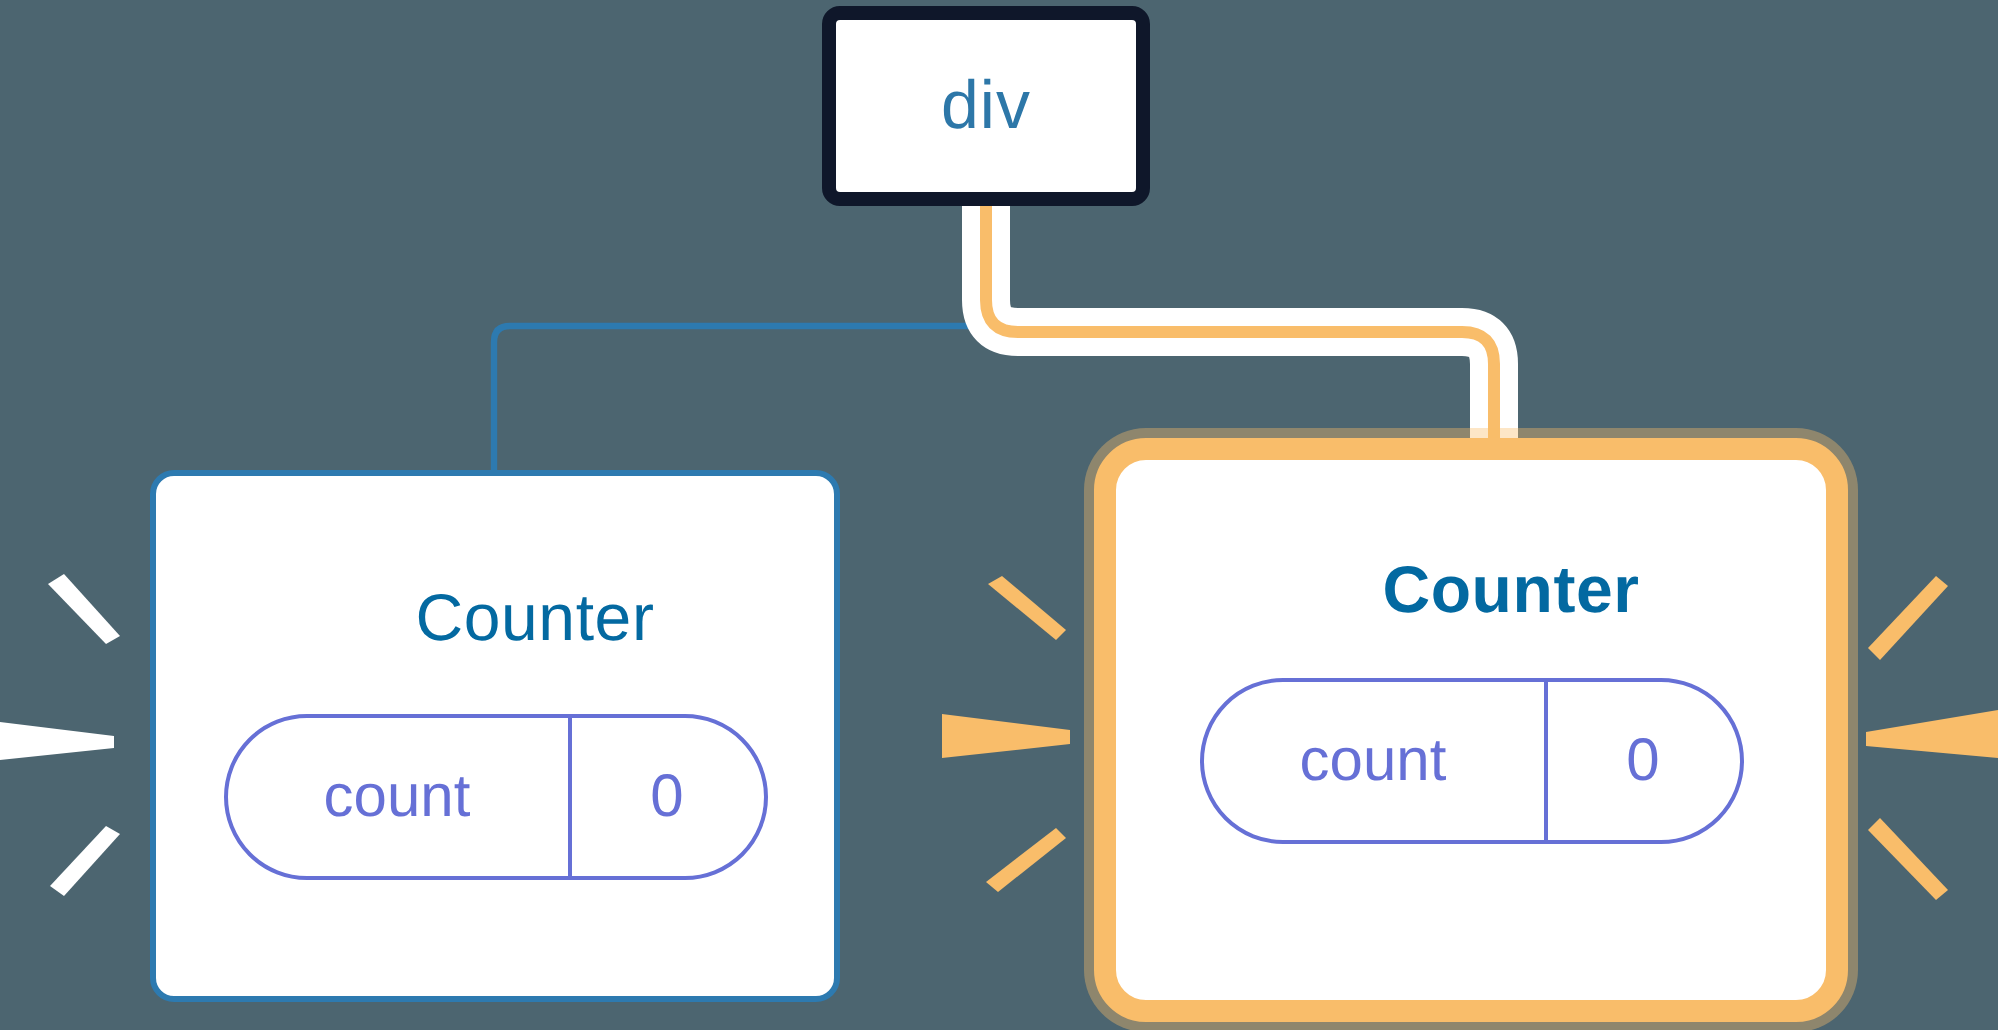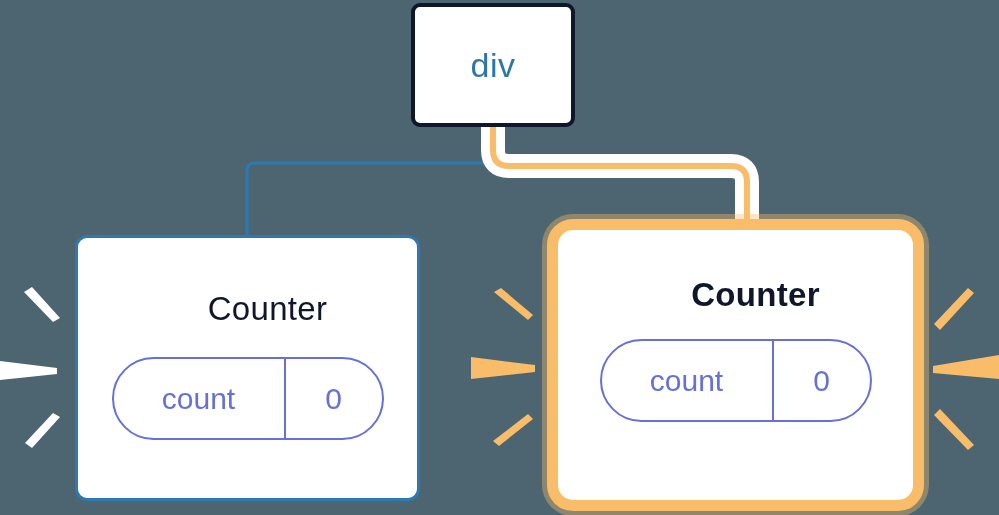--- a/index.html
+++ b/index.html
@@ -31,23 +31,23 @@
     height: 515px;
     pointer-events: none;
   }
 
   
   .div-node {
     position: absolute;
     left: 411px;
     top: 3px;
     width: 164px;
-    height: 124px;
+    height: 100px;
     background: #ffffff;
-    border: 4px solid #0f172a;
+    border: 7px solid #0f172a;
     border-radius: 9px;
     box-sizing: border-box;
     display: flex;
     align-items: center;
     justify-content: center;
     z-index: 6;
   }
   .div-node .label {
     font-size: 34px;
     color: #2d77a8;
@@ -79,21 +79,21 @@
     top: 219px;
     width: 377px;
     height: 292px;
     border: 11px solid #f9bd6a;
     border-radius: 26px;
     box-shadow: 0 0 0 5px rgba(249,189,106,0.38);
     z-index: 7;
   }
 
   .counter-title {
-    color: #0f172a;
+    color: #0369a1;
     line-height: 1;
     letter-spacing: 0.3px;
     margin-left: 40px;
   }
   .counter-plain .counter-title {
     font-size: 33px;
     font-weight: 400;
     margin-top: 54px;
   }
   .counter-highlight .counter-title {

